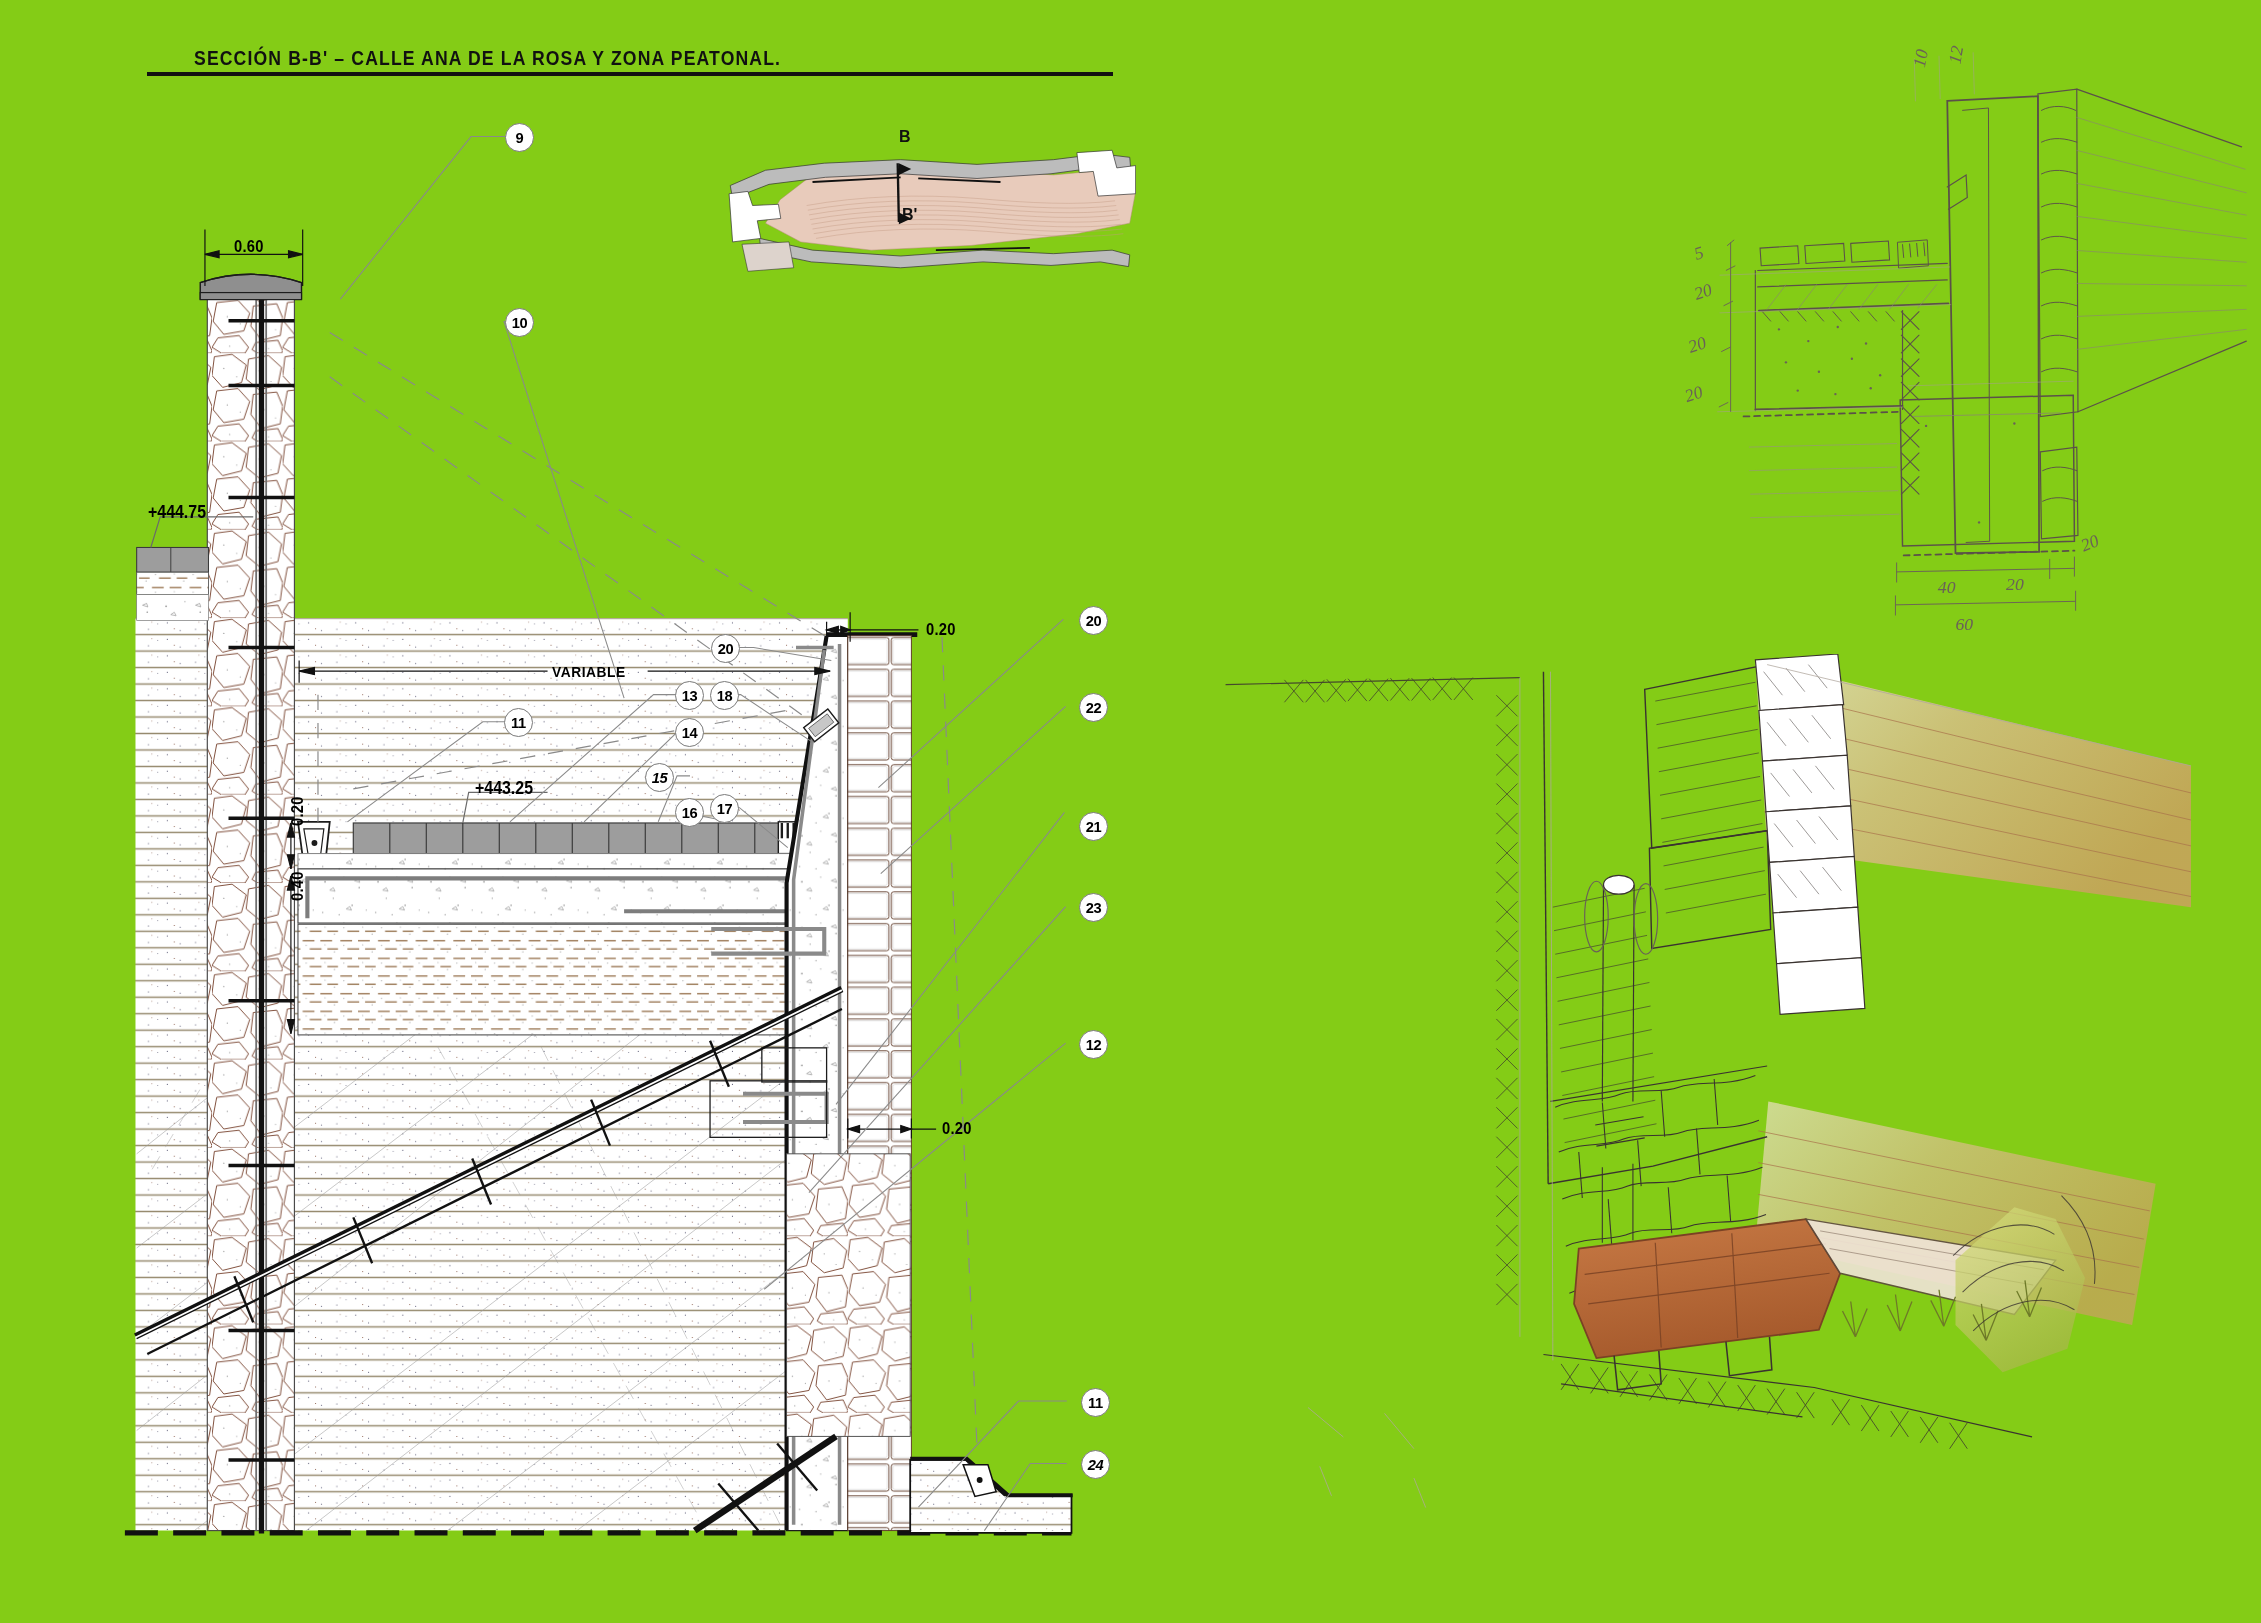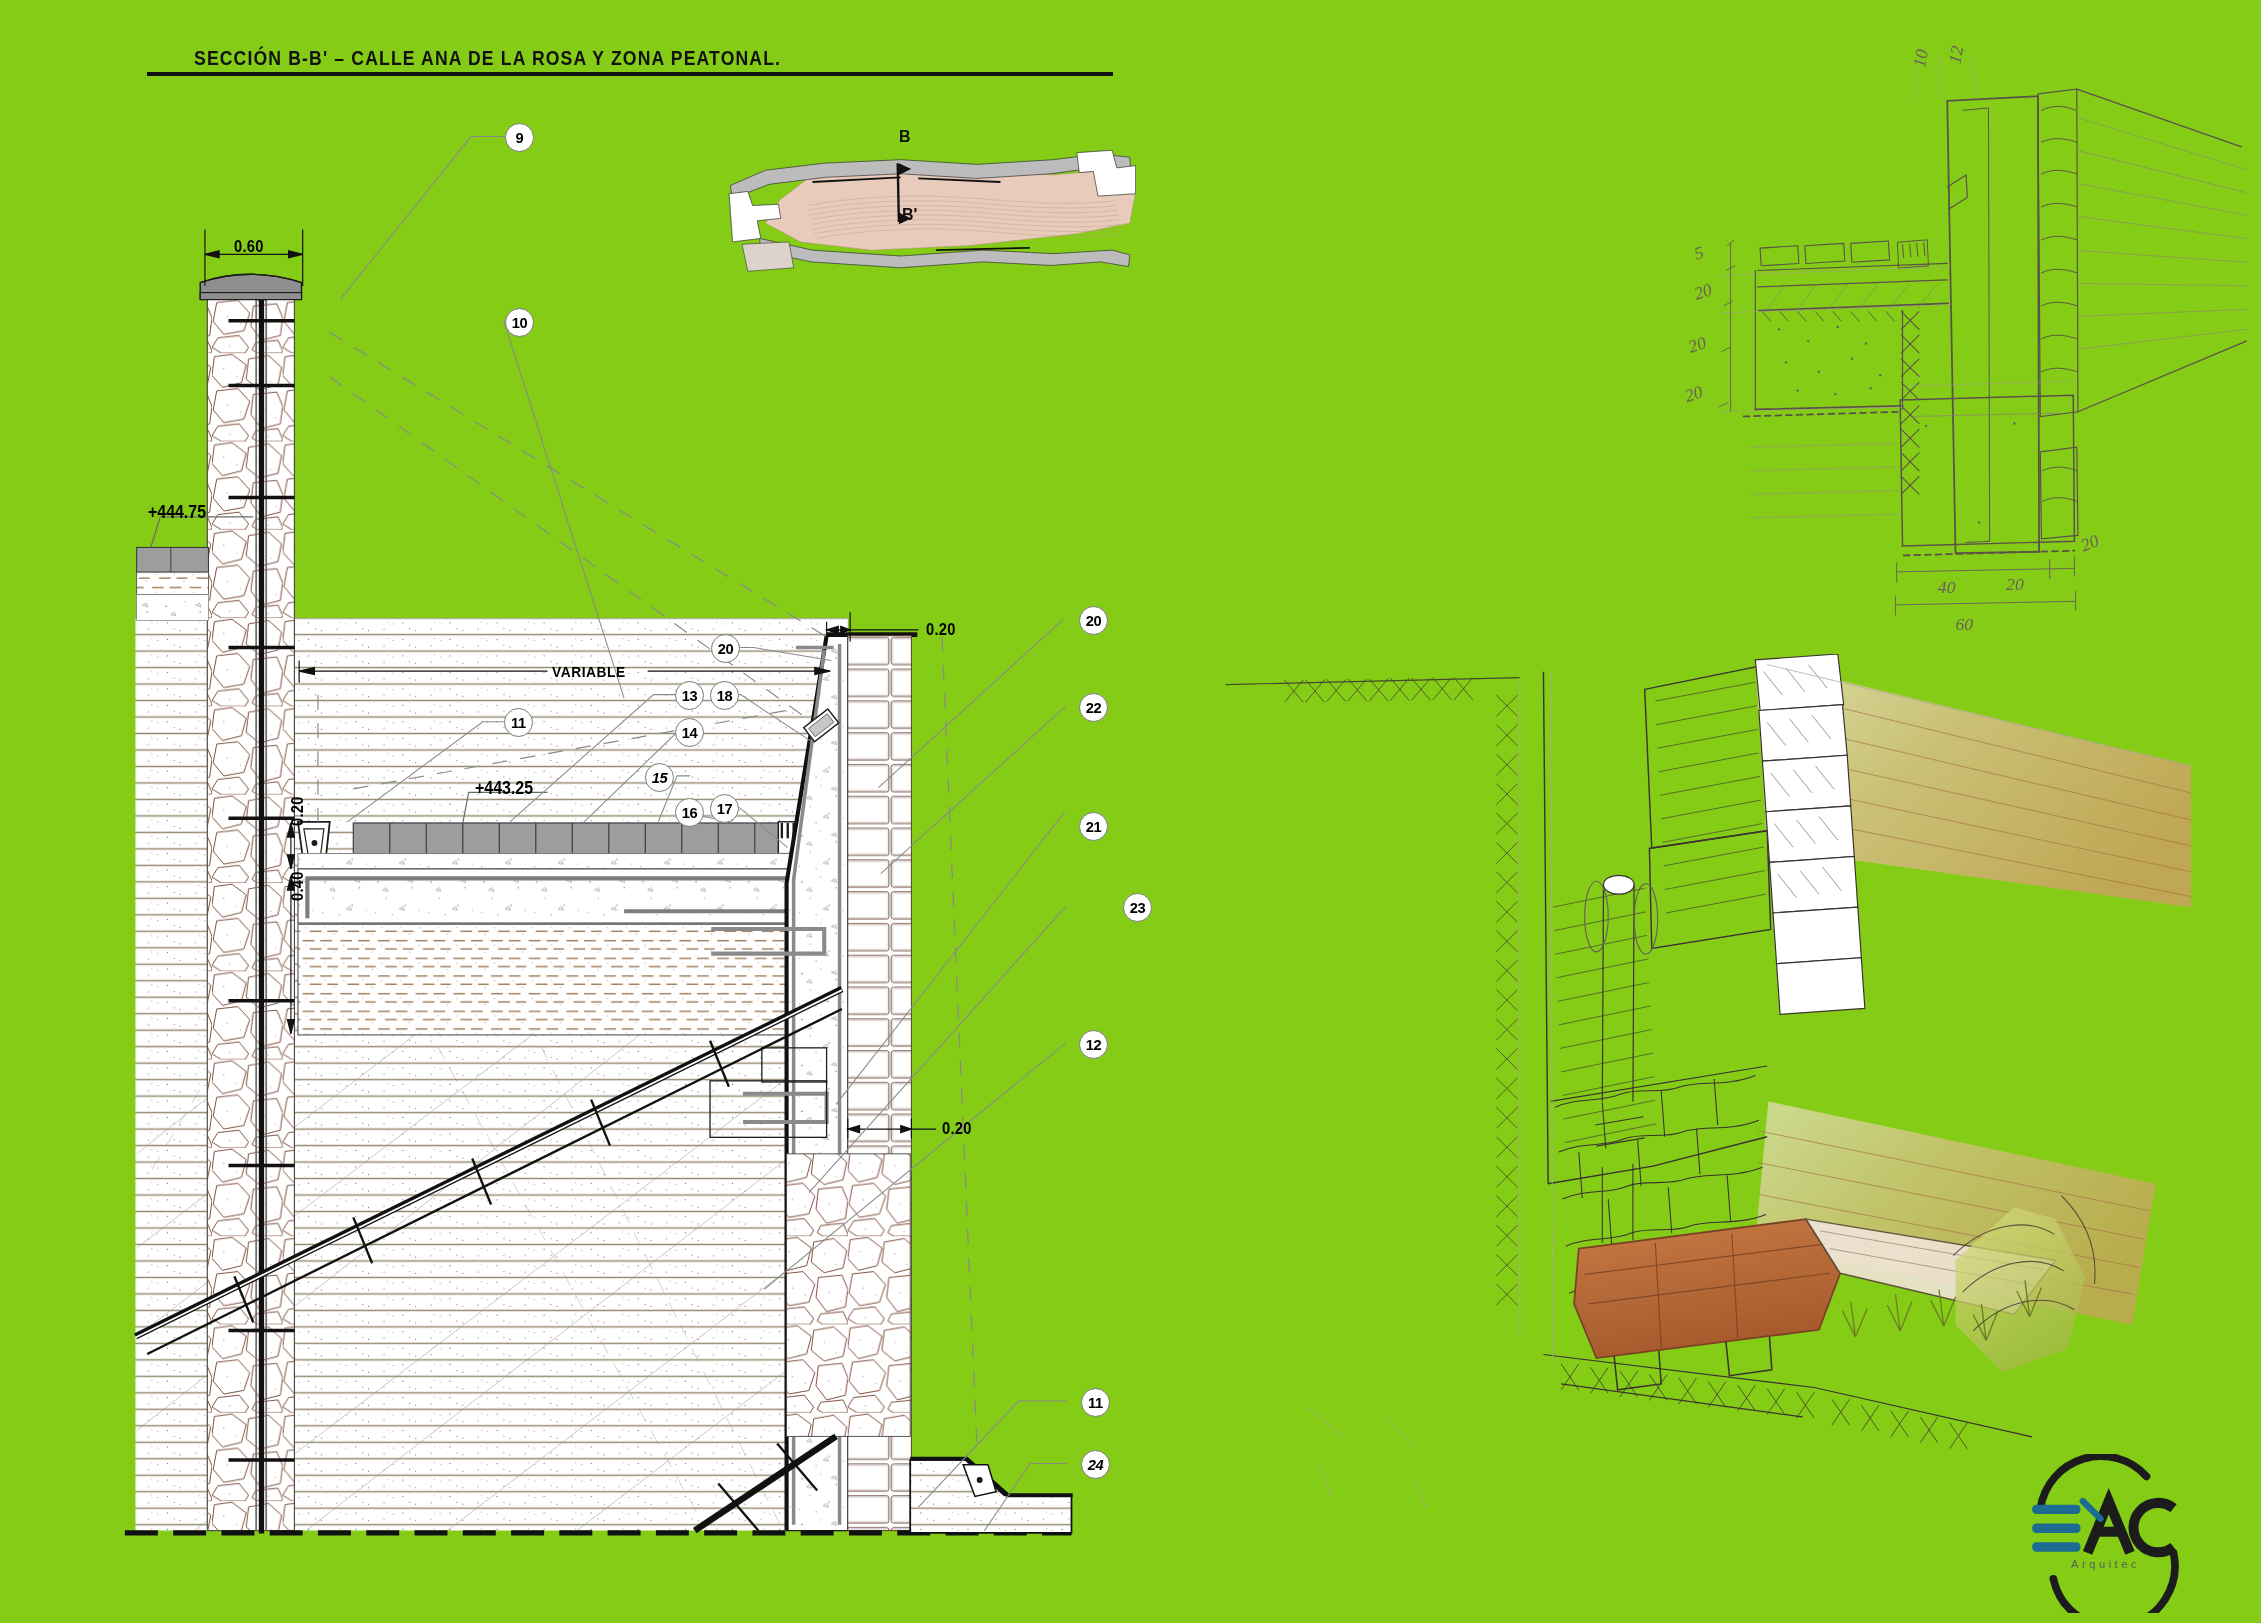--- a/index.html
+++ b/index.html
@@ -447,21 +447,21 @@
   <div class="callout" style="left:675px;top:681px;">13</div>
   <div class="callout" style="left:675px;top:718px;">14</div>
   <div class="callout" style="left:645px;top:763px;font-style:italic;">15</div>
   <div class="callout" style="left:675px;top:798px;">16</div>
   <div class="callout" style="left:710px;top:794px;">17</div>
   <div class="callout" style="left:710px;top:681px;">18</div>
   <div class="callout" style="left:711px;top:634px;">20</div>
   <div class="callout" style="left:1079px;top:606px;">20</div>
   <div class="callout" style="left:1079px;top:693px;">22</div>
   <div class="callout" style="left:1079px;top:799px;margin-top:13px;">21</div>
-  <div class="callout" style="left:1079px;top:893px;margin-left:44px;">23</div>
+  <div class="callout" style="left:1079px;top:893px;">23</div>
   <div class="callout" style="left:1079px;top:1030px;">12</div>
   <div class="callout" style="left:1081px;top:1388px;">11</div>
   <div class="callout" style="left:1081px;top:1450px;font-style:italic;">24</div>
 
   <div class="dim" style="left:234px;top:238px;">0.60</div>
   <div class="elev" style="left:148px;top:502px;">+444.75</div>
   <div class="varlbl" style="left:552px;top:663px;">VARIABLE</div>
   <div class="elev" style="left:475px;top:778px;">+443.25</div>
   <div class="dim dim-rot" style="left:289px;top:826px;">0.20</div>
   <div class="dim dim-rot" style="left:289px;top:901px;">0.40</div>
@@ -909,34 +909,15 @@
         <path d="M560,40 L560,1160"></path>
         <path d="M980,18 L1700,190"></path>
         <path d="M200,1280 L260,1330"></path>
           <path d="M330,1290 L380,1350"></path>
         <path d="M220,1380 L240,1430"></path>
           <path d="M380,1400 L400,1450"></path>
       </g>
     </svg>
   </div>
 
-  <div id="logo">
-    <svg width="236" height="159" viewBox="0 0 400 270">
-
-      <path d="M70,92 A104,104 0 0 1 250,38" fill="none" stroke="#1c1c1c" stroke-width="13" stroke-linecap="round"></path>
-      <path d="M92,212 A104,104 0 0 0 296,168" fill="none" stroke="#1c1c1c" stroke-width="13" stroke-linecap="round"></path>
-
-      <rect x="56" y="86" width="82" height="16" rx="7" fill="#1b6c90"></rect>
-      <rect x="56" y="118" width="82" height="16" rx="7" fill="#1b6c90"></rect>
-      <rect x="56" y="150" width="82" height="16" rx="7" fill="#1b6c90"></rect>
-
-      <g fill="none" stroke="#1c1c1c" stroke-width="17" stroke-linecap="butt">
-        <path d="M150,168 L186,80 L222,168"></path>
-        <path d="M164,132 L208,132"></path>
-        <path d="M296,92 A42,42 0 1 0 296,158"></path>
-      </g>
-      <path d="M142,80 L172,110" stroke="#1b6c90" stroke-width="11" stroke-linecap="round"></path>
-    </svg>
-    <div id="logo-sub" style="left:72px;top:104px;">Arquitec</div>
-  </div>
 
 </div>
 
 
 </body></html>

